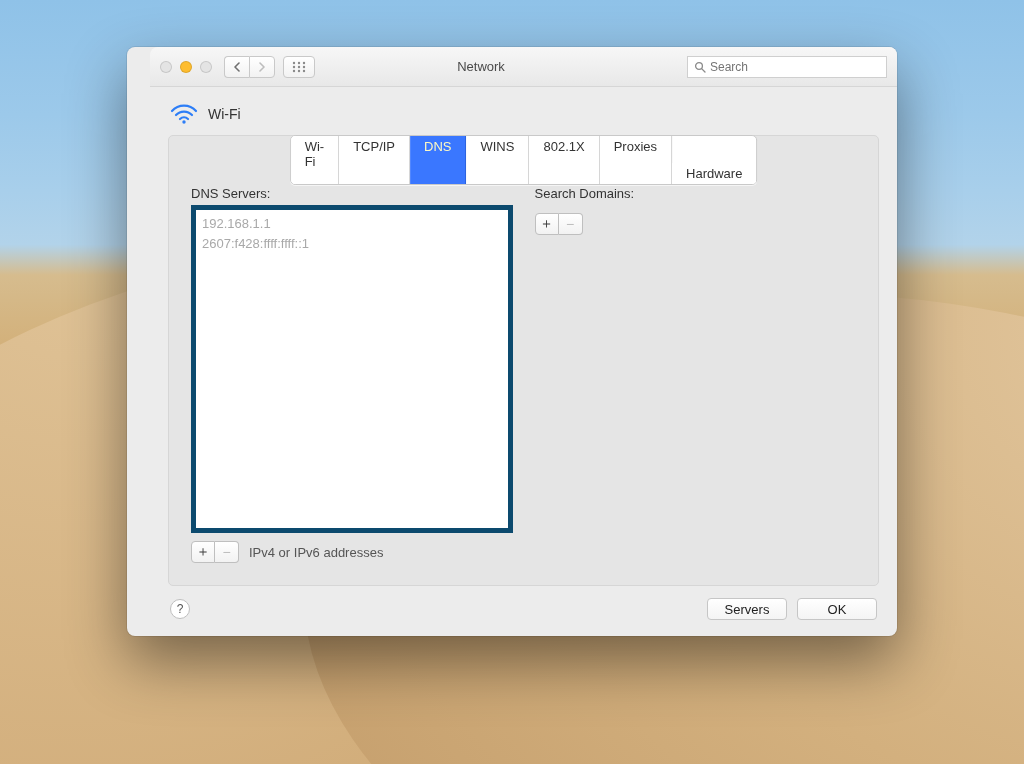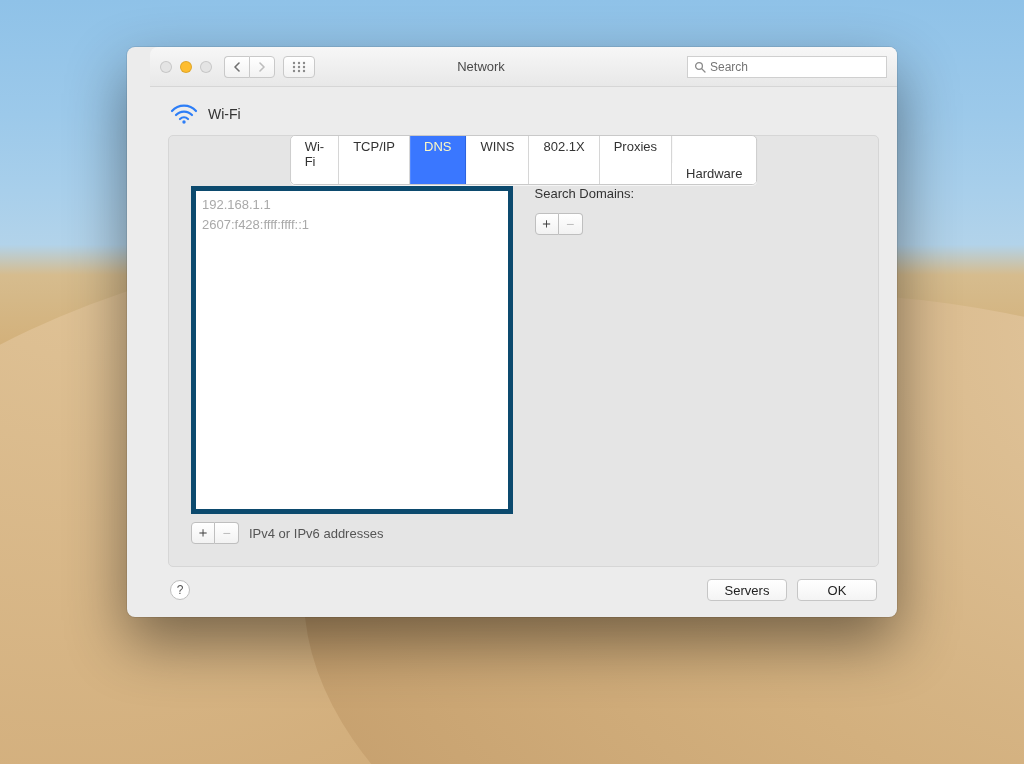--- a/index.html
+++ b/index.html
@@ -244,20 +244,21 @@
           <div class="seg">TCP/IP</div>
           <div class="seg sel">DNS</div>
           <div class="seg">WINS</div>
           <div class="seg">802.1X</div>
           <div class="seg">Proxies</div>
           <div class="seg">Hardware</div>
         </div>
 
       <div class="cols">
         <div class="col">
+          <div class="col-label">DNS Servers:</div>
           <div class="listbox" id="dns-list">
               <div class="item">192.168.1.1</div>
               <div class="item">2607:f428:ffff:ffff::1</div>
             </div>
           <div class="list-footer">
             <div class="pm-group">
               <div class="pm">＋</div>
               <div class="pm minus">−</div>
             </div>
             <div class="hint">IPv4 or IPv6 addresses</div>

